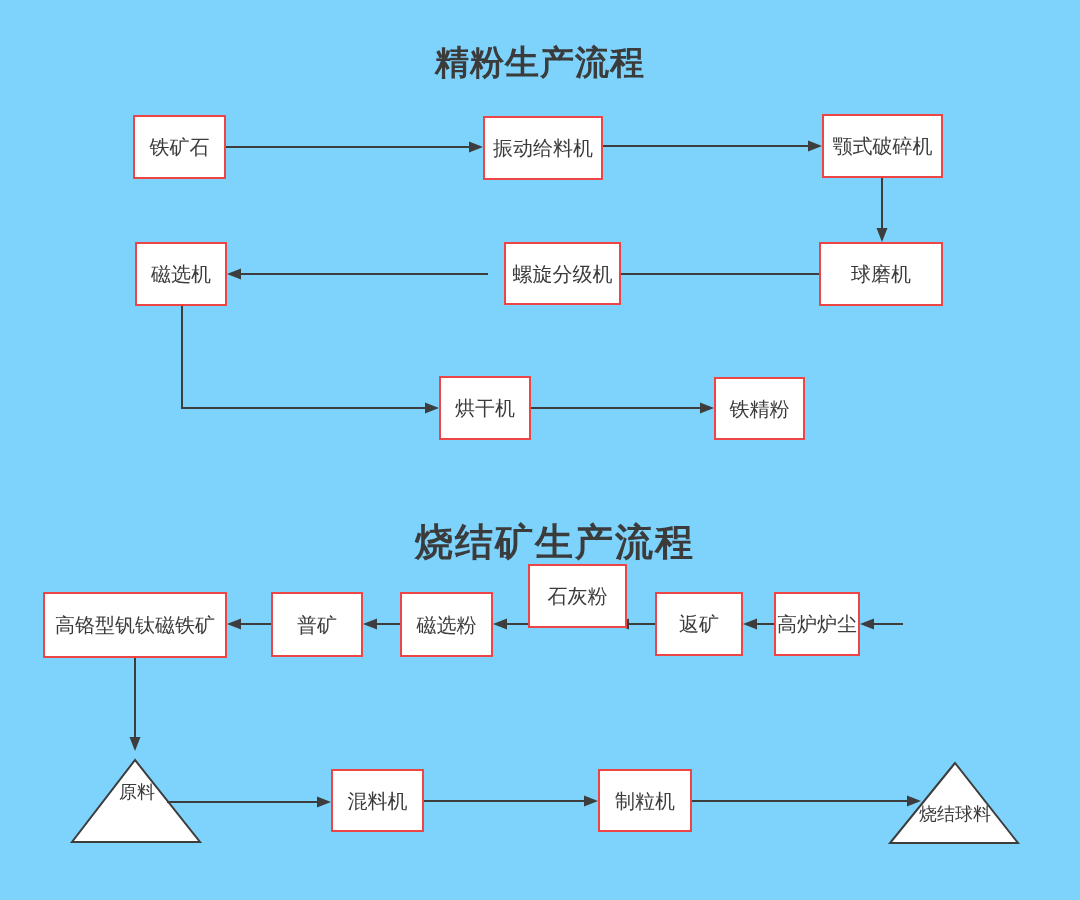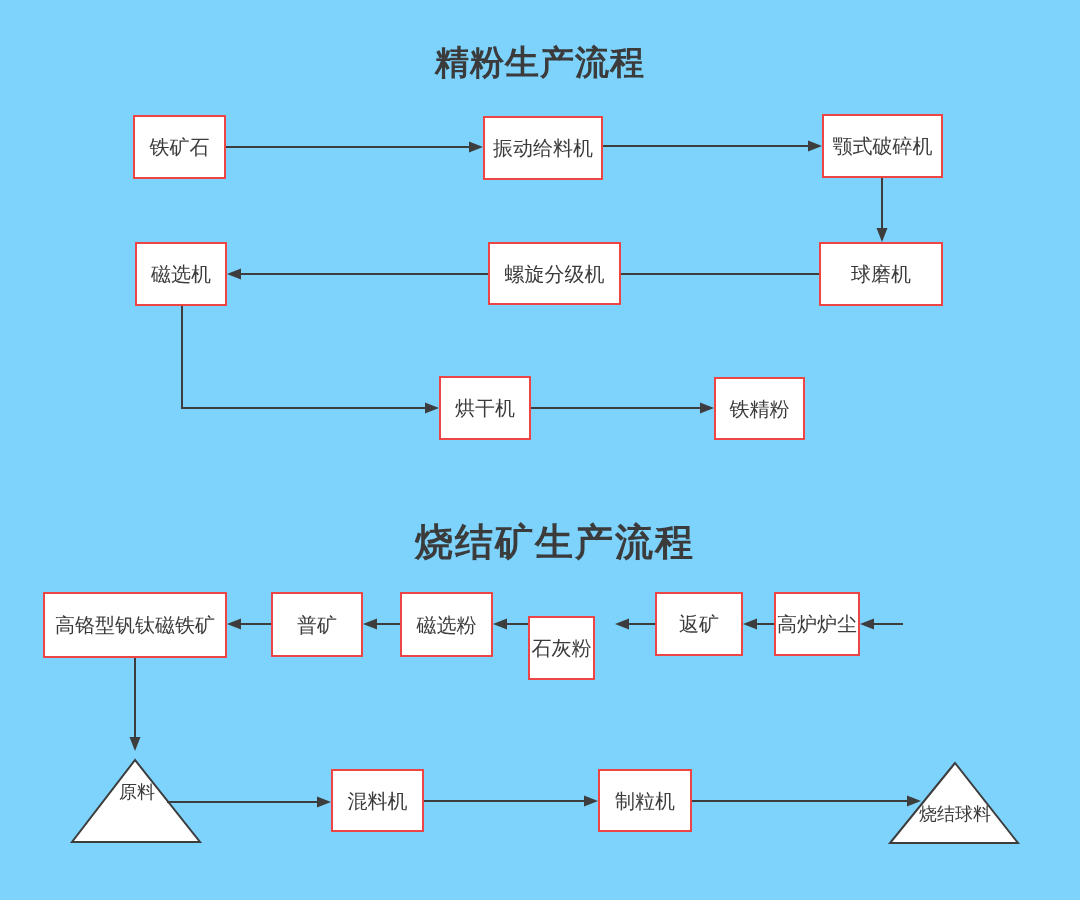--- a/index.html
+++ b/index.html
@@ -125,31 +125,31 @@
     <line x1="692" y1="801" x2="907" y2="801"></line>
     <polygon points="921,801 907,795.5 907,806.5" fill="#3d3d3d" stroke="none"></polygon>
   </svg>
 
   <div class="diagram-title title-1">精粉生产流程</div>
 
   <div class="node" style="left:133px;top:115px;width:93px;height:64px">铁矿石</div>
   <div class="node" style="left:483px;top:116px;width:120px;height:64px">振动给料机</div>
   <div class="node" style="left:822px;top:114px;width:121px;height:64px">颚式破碎机</div>
   <div class="node" style="left:819px;top:242px;width:124px;height:64px">球磨机</div>
-  <div class="node" style="left:488px;top:242px;width:133px;height:63px">螺旋分级机</div>
+  <div class="node" style="left:504px;top:242px;width:117px;height:63px">螺旋分级机</div>
   <div class="node" style="left:135px;top:242px;width:92px;height:64px">磁选机</div>
   <div class="node" style="left:439px;top:376px;width:92px;height:64px">烘干机</div>
   <div class="node" style="left:714px;top:377px;width:91px;height:63px">铁精粉</div>
 
   <div class="diagram-title title-2">烧结矿生产流程</div>
 
   <div class="node" style="left:43px;top:592px;width:184px;height:66px">高铬型钒钛磁铁矿</div>
   <div class="node" style="left:271px;top:592px;width:92px;height:65px">普矿</div>
   <div class="node" style="left:400px;top:592px;width:93px;height:65px">磁选粉</div>
-  <div class="node" style="left:528px;top:616px;width:67px;height:64px">石灰粉</div>
+  <div class="node" style="left:528px;top:564px;width:99px;height:64px">石灰粉</div>
   <div class="node" style="left:655px;top:592px;width:88px;height:64px">返矿</div>
   <div class="node" style="left:774px;top:592px;width:86px;height:64px">高炉炉尘</div>
   <div class="node" style="left:331px;top:769px;width:93px;height:63px">混料机</div>
   <div class="node" style="left:598px;top:769px;width:94px;height:63px">制粒机</div>
 
   <div class="tri-label" style="left:97px;top:780px;width:80px;height:24px">原料</div>
   <div class="tri-label" style="left:905px;top:802px;width:100px;height:24px">烧结球料</div>
 
 </div>
 

